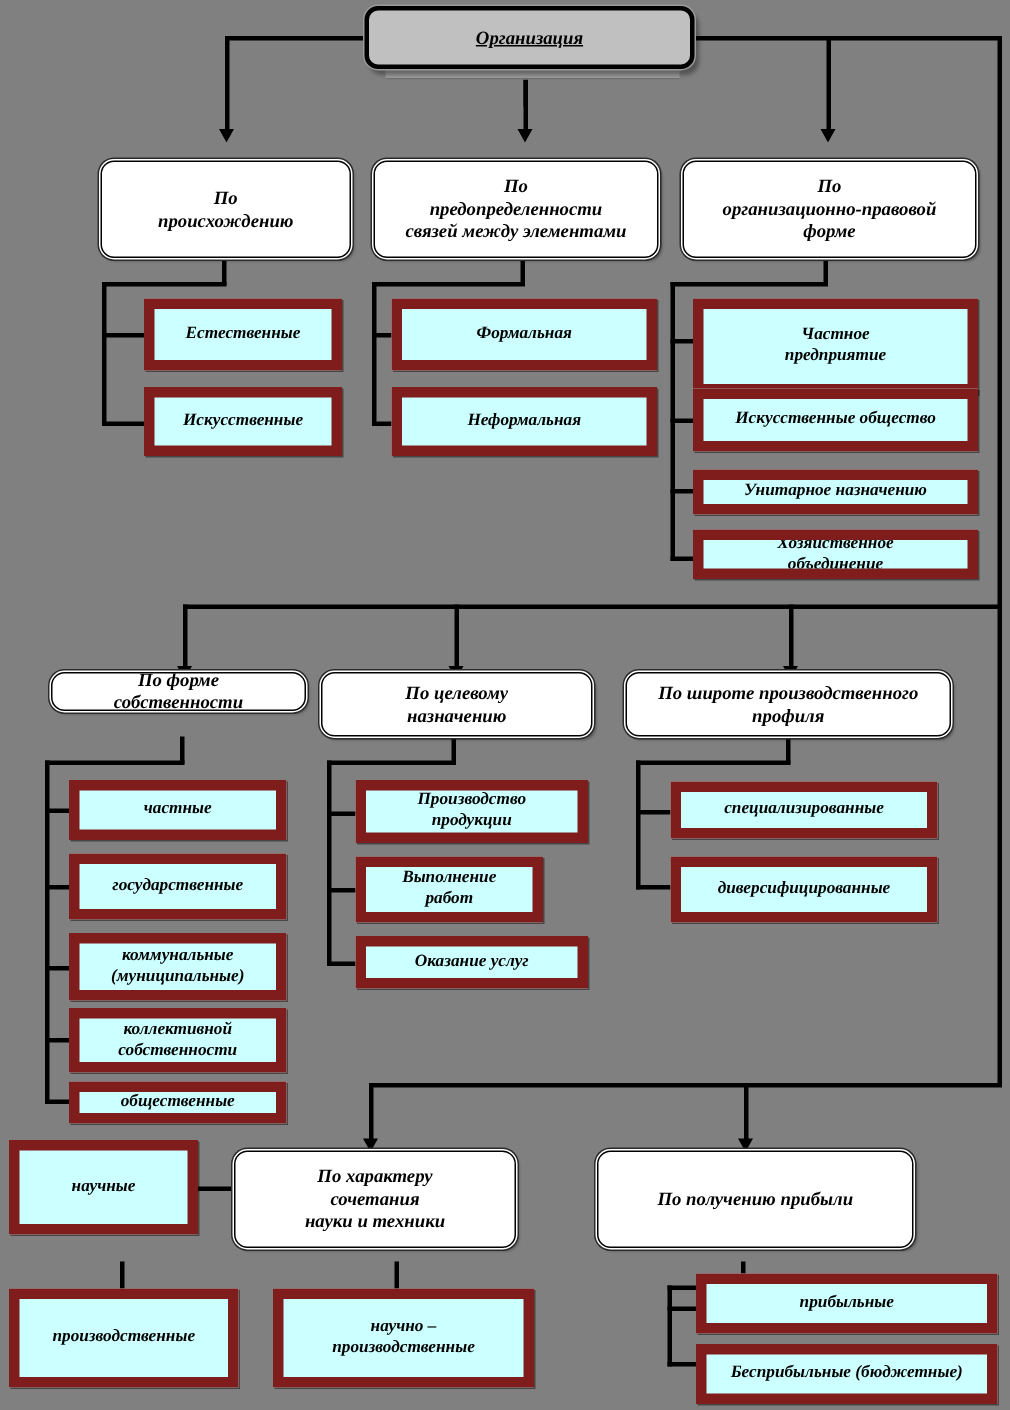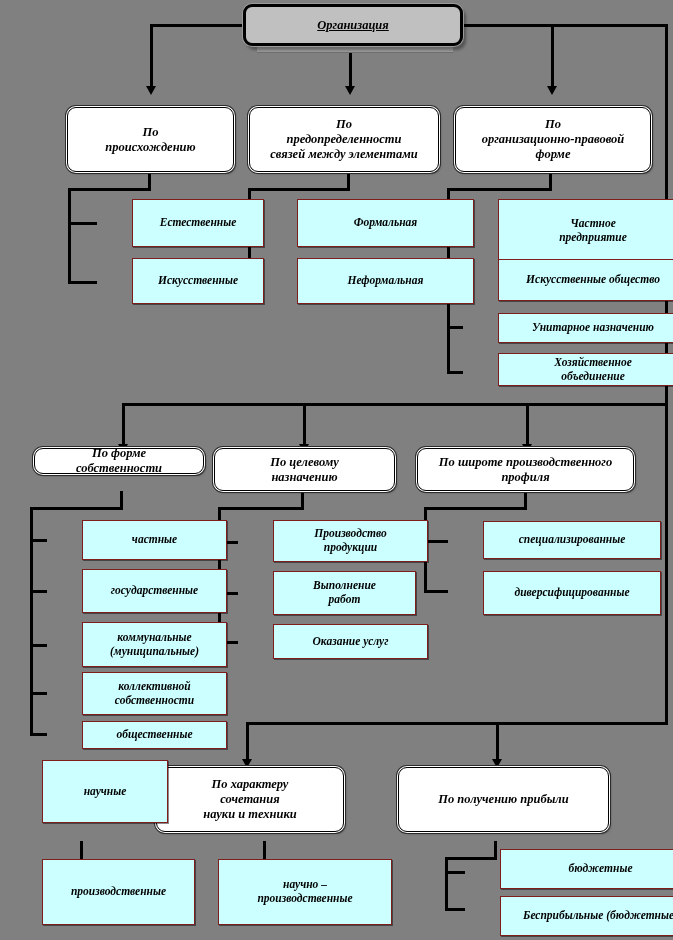--- a/index.html
+++ b/index.html
@@ -45,24 +45,23 @@
   .cat {
     background: #ffffff;
     border: 1px solid #000000;
     border-radius: 9px;
     box-shadow: 0 0 0 1px #ffffff, 0 0 0 2px #2b2b2b, 2px 2px 2px rgba(0,0,0,0.35);
     font-size: 12.5px;
   }
   
   .leaf {
     background: #ccffff;
-    border: 1px solid #7f1d1d;
+    border: 7px solid #7f1d1d;
     box-shadow: 1px 1px 0 0 rgba(0,0,0,0.45);
     font-size: 11.5px;
-    margin-left: 36px;
   }
   
   .root {
     background: #c0c0c0;
     border: 3px solid #000000;
     border-radius: 9px;
     box-shadow: 0 0 0 1px #9a9a9a, 3px 4px 3px rgba(0,0,0,0.35);
     font-size: 12.5px;
     text-decoration: underline;
   }
@@ -227,21 +226,21 @@
   <div class="node leaf" style="left:46px; top:672px; width:145px; height:43px;">
     <span>коллективной<br>собственности</span>
   </div>
   <div class="node leaf" style="left:46px; top:721px; width:145px; height:28px;">
     <span>общественные</span>
   </div>
 
   <div class="node leaf" style="left:237px; top:520px; width:155px; height:42px;">
     <span>Производство<br>продукции</span>
   </div>
-  <div class="node leaf" style="left:237px; top:571px; width:143px; height:44px;">
+  <div class="node leaf" style="left:237px; top:571px; width:125px; height:44px;">
     <span>Выполнение<br>работ</span>
   </div>
   <div class="node leaf" style="left:237px; top:624px; width:155px; height:35px;">
     <span>Оказание услуг</span>
   </div>
 
   <div class="node leaf" style="left:447px; top:521px; width:178px; height:38px;">
     <span>специализированные</span>
   </div>
   <div class="node leaf" style="left:447px; top:571px; width:178px; height:44px;">
@@ -259,19 +258,19 @@
     <span>научные</span>
   </div>
   <div class="node leaf" style="left:6px; top:859px; width:153px; height:66px;">
     <span>производственные</span>
   </div>
   <div class="node leaf" style="left:182px; top:859px; width:174px; height:66px;">
     <span>научно –<br>производственные</span>
   </div>
 
   <div class="node leaf" style="left:464px; top:849px; width:201px; height:40px;">
-    <span>бюджетные</span>
+    <span>прибыльные</span>
   </div>
   <div class="node leaf" style="left:464px; top:896px; width:201px; height:40px;">
     <span>Бесприбыльные (бюджетные)</span>
   </div>
 
 </div>
 
 </body></html>

